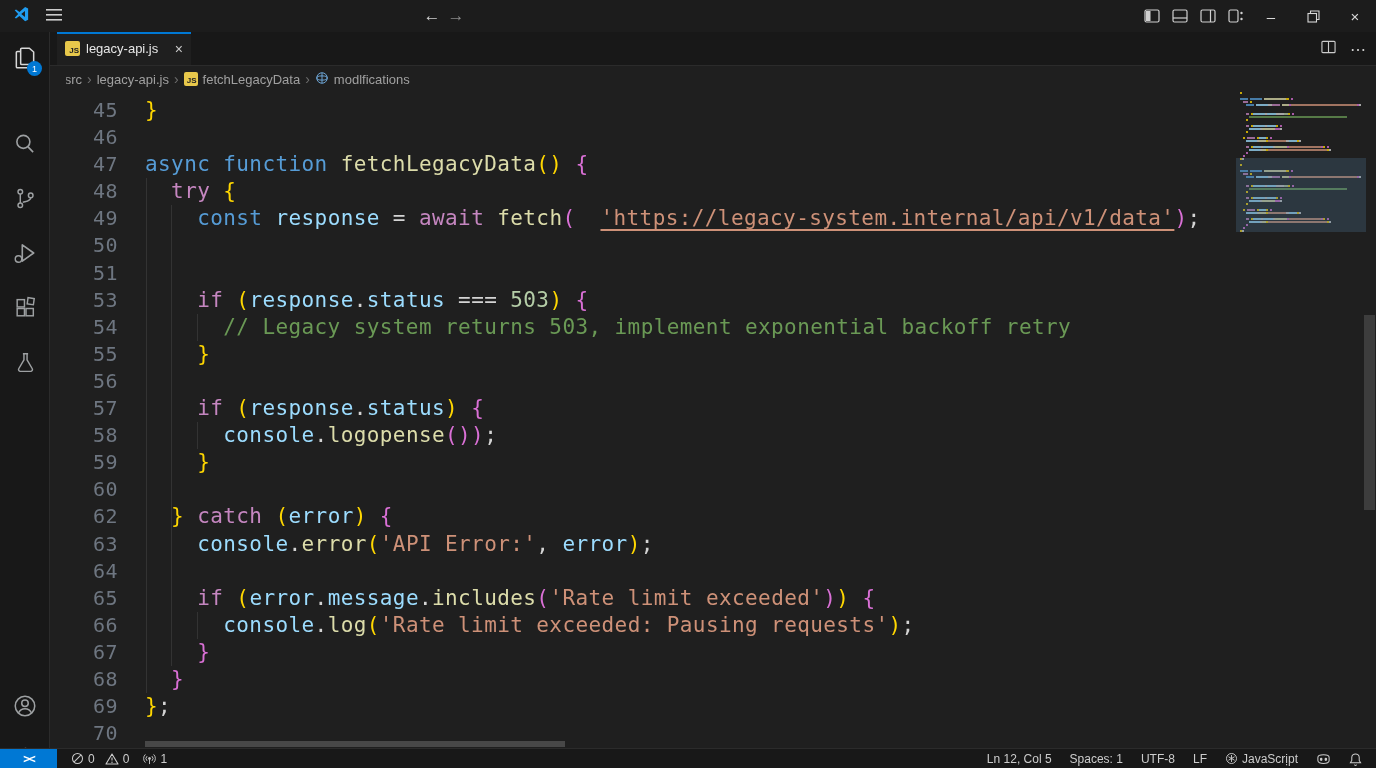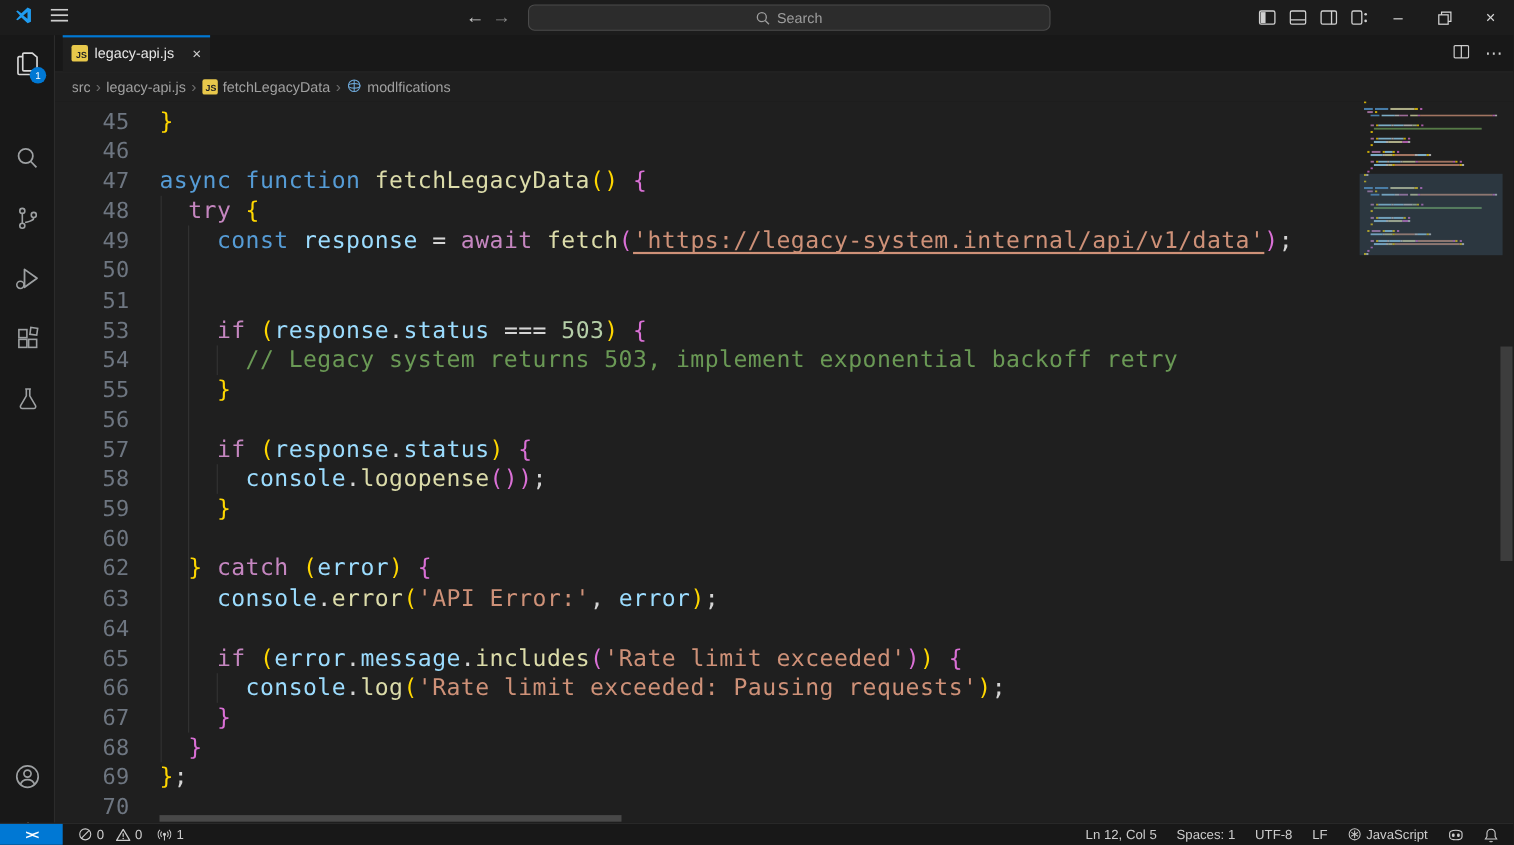--- a/index.html
+++ b/index.html
@@ -46,21 +46,21 @@
   .bc-item { display:flex; align-items:center; gap:5px; }
   .clip { display:inline-block; width:16px; overflow:hidden; direction:rtl; white-space:nowrap; }
 
   
   .editor { position:absolute; top:92px; left:50px; width:1326px; height:656px; background:#1f1f1f; overflow:hidden; }
   .code-area { position:absolute; top:5px; left:0; right:0; font-family:"DejaVu Sans Mono", monospace;
                font-size:21px; letter-spacing:0.4px; white-space:pre; }
   .code-line { height:27.1px; line-height:27.1px; display:flex; }
   .ln { flex:0 0 68px; text-align:right; color:#6e7681; font-size:20px; }
   .ct { padding-left:27px; }
-  .lnk { text-decoration:underline; text-underline-offset:4px; }
+  .lnk { text-decoration:underline; text-underline-offset:4px;margin-left:25px; }
   .guide { position:absolute; width:1px; background:#333333; }
 
   
   .minimap { position:absolute; top:0; left:1190px; width:122px; }
   .mm-row { height:2px; margin-bottom:1px; display:flex; overflow:hidden; }
   .mm-tok { display:inline-block; height:2px; opacity:.75; }
   .mm-slider { position:absolute; left:1186px; top:66px; width:130px; height:74px; background:rgba(83,126,163,0.25); }
 
   
   .vscroll { position:absolute; right:1px; top:223px; width:11px; height:195px; background:#4f4f4f; opacity:.65; }
@@ -93,29 +93,20 @@
             <g fill="#cccccc">
               <rect y="0" width="16" height="1.6"></rect>
               <rect y="5" width="16" height="1.6"></rect>
               <rect y="10" width="16" height="1.6"></rect>
             </g>
           </svg>
       </span>
     </div>
     <span class="nav-arrow">←</span>
     <span class="nav-arrow dim">→</span>
-    <div class="searchbox">
-      <span>
-        <svg class="sicon" width="13" height="13" viewBox="0 0 14 14">
-            <circle cx="6" cy="6" r="4.4" fill="none" stroke="#9d9d9d" stroke-width="1.3"></circle>
-            <line x1="9.3" y1="9.3" x2="13" y2="13" stroke="#9d9d9d" stroke-width="1.3"></line>
-          </svg>
-      </span>
-      <span>Search</span>
-    </div>
     <div class="tb-right">
       <span class="tb-icon">
         <svg width="16" height="14" viewBox="0 0 16 14">
             <rect x="1" y="1" width="14" height="12" rx="1.5" fill="none" stroke="#d0d0d0" stroke-width="1.2"></rect>
             <rect x="2" y="2" width="4.5" height="10" fill="#d0d0d0"></rect>
           </svg>
       </span>
       <span class="tb-icon">
         <svg width="16" height="14" viewBox="0 0 16 14">
             <rect x="1" y="1" width="14" height="12" rx="1.5" fill="none" stroke="#d0d0d0" stroke-width="1.2"></rect>

